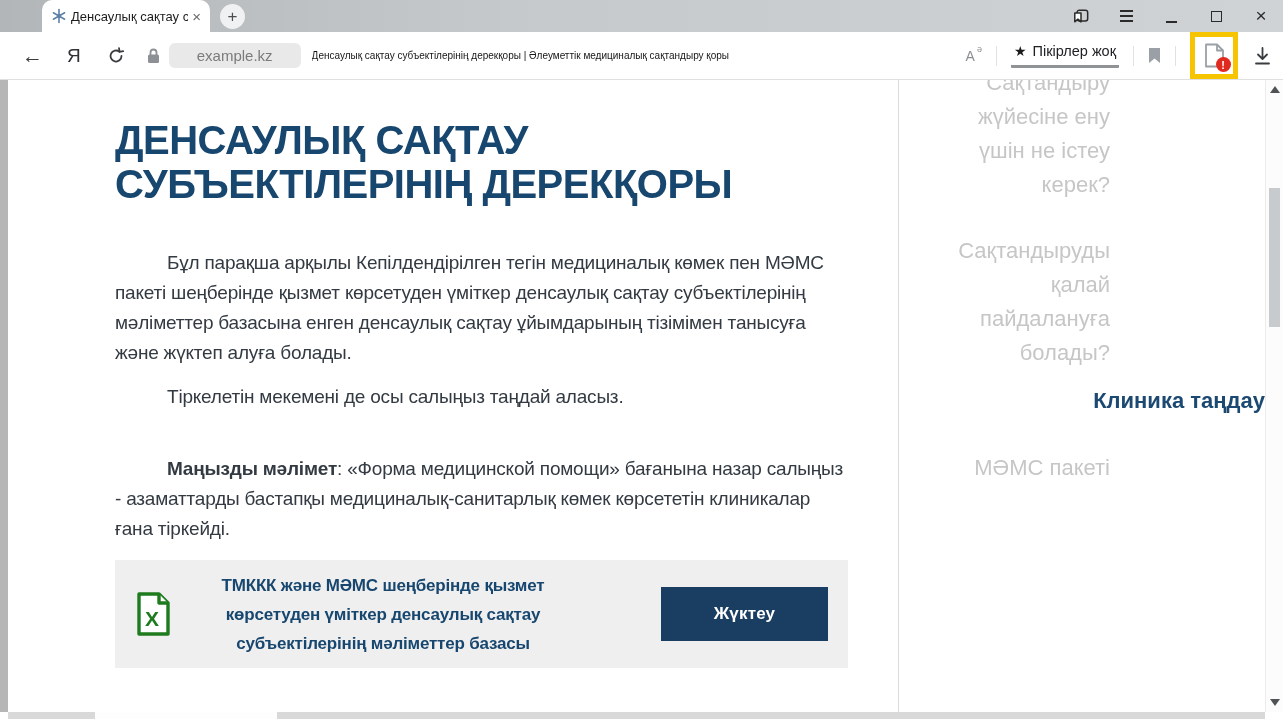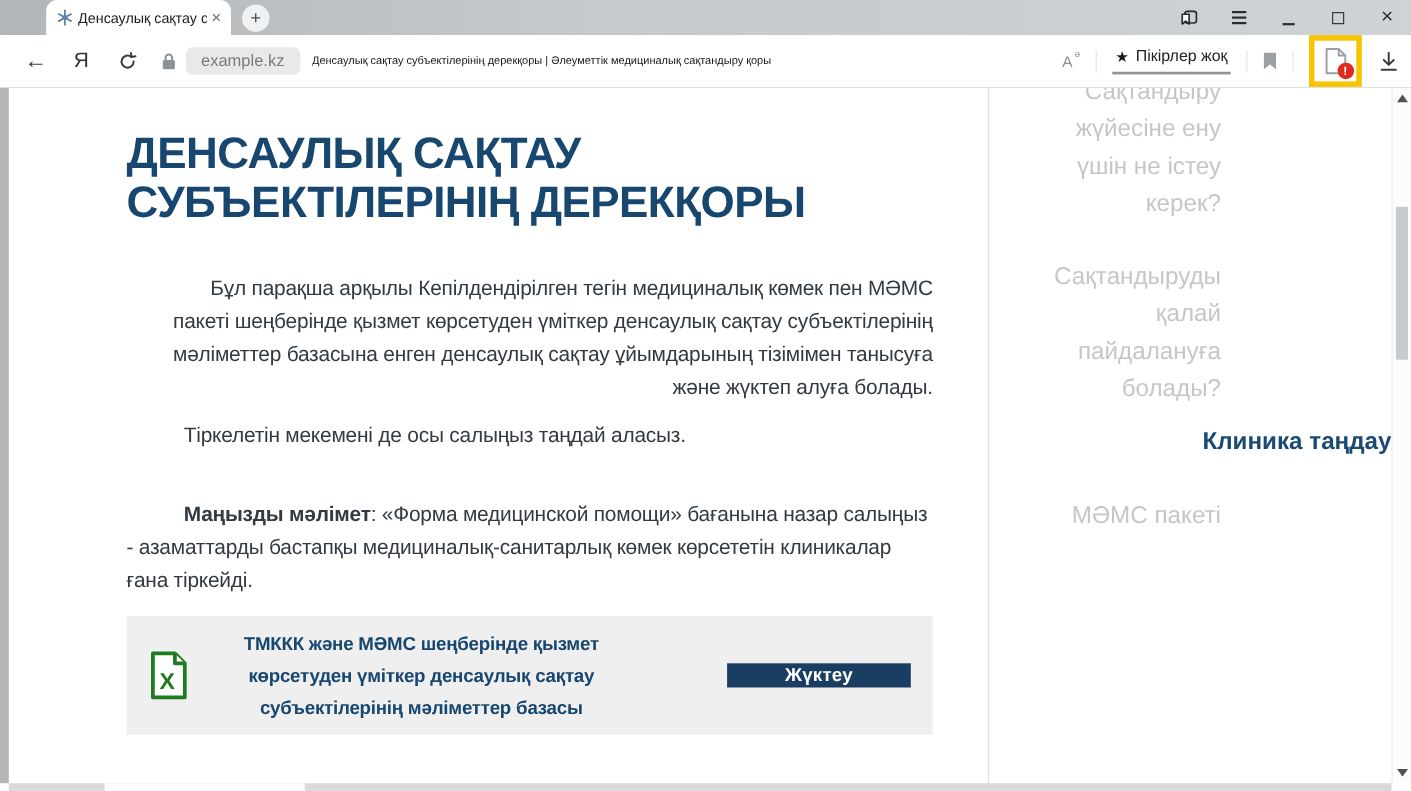--- a/index.html
+++ b/index.html
@@ -24,21 +24,21 @@
 
   
   .toolbar { position:absolute; top:32px; left:0; width:1283px; height:48px; background:#fff;
     border-bottom:1px solid #e0e0e0; display:flex; align-items:center; padding-left:22px; z-index:5; }
   .tb-icon { color:#3f4348; display:flex; align-items:center; justify-content:center; }
   .back { font-size:21px; margin-right:24px; color:#3a3d40; }
   .ya { font-size:19px; color:#2f3134; margin-right:26px; font-weight:normal; }
   .refresh { margin-right:22px; }
   .lock { margin-right:9px; }
   .domain-pill { background:#e9e9e9; color:#7b7b7b; font-size:15px; border-radius:6px;
-    padding:4px 14px; margin-right:11px; white-space:nowrap; }
+    padding:4px 28px; margin-right:11px; white-space:nowrap; }
   .omni-title { font-size:10px; color:#161616; white-space:nowrap; overflow:hidden; flex:1; }
   .tb-right { display:flex; align-items:center; gap:14px; margin-right:12px; }
   .tb-div { width:1px; height:20px; background:#e2e2e2; }
   .translate { color:#8b8f93; font-size:14px; position:relative; padding-right:7px; }
   .translate sup { font-size:9px; position:absolute; top:-4px; right:0; }
   .reviews { display:flex; align-items:center; gap:6px; font-size:14.5px; color:#202124;
     padding:0 3px 6px 3px; border-bottom:3px solid #8f9396; border-radius:0 0 1px 1px; }
   .reviews .star { font-size:14px; color:#1b1b1b; }
   .highlight-box { width:48px; height:47px; border:5px solid #f6c400; display:flex;
     align-items:center; justify-content:center; background:transparent; }
@@ -46,28 +46,28 @@
 
   
   .content { position:absolute; top:80px; left:0; width:1283px; height:639px; background:#fff; overflow:hidden; }
   .left-sliver { position:absolute; left:0; top:0; width:8px; height:632px; background:#b6b6b6; }
   .main { position:absolute; left:8px; top:0; width:890px; height:632px; padding:0 50px 0 107px; overflow:hidden; }
   .vdivider { position:absolute; left:898px; top:0; width:1px; height:632px; background:#dcdcdc; }
 
   h1.page-heading { margin-top:38px; font-size:40px; line-height:44px; font-weight:bold;
     color:#17466f; letter-spacing:-0.5px; white-space:pre-line; }
   .para { font-size:19px; line-height:30px; color:#333a42; text-indent:52px; letter-spacing:-0.2px; }
-  .p1 { margin-top:42px;text-align:right; }
+  .p1 { margin-top:42px; }
   .p2 { margin-top:14px; }
   .p3 { margin-top:42px; }
   .para b { font-weight:bold; }
 
   .dl-box { margin-top:16px; height:108px; background:#efefef; display:flex; align-items:center; padding:0 20px; }
   .dl-text { width:340px; margin-left:42px; font-size:17px; line-height:29px; color:#17466f; font-weight:bold; letter-spacing:-0.2px;text-align:center; }
-  .dl-btn { margin-left:auto; width:167px; height:22px; background:#1a3e61; color:#fff; font-size:17px;
+  .dl-btn { margin-left:auto; width:167px; height:54px; background:#1a3e61; color:#fff; font-size:17px;
     font-weight:bold; display:flex; align-items:center; justify-content:center; letter-spacing:0.2px; }
 
   
   .sidebar { position:absolute; left:899px; top:0; width:366px; height:632px; padding-left:36px; overflow:hidden; }
   .nav-list { margin-top:-14px;text-align:right; }
   .nav-item { width:175px; font-size:22px; line-height:34px; color:#c6c6c6; cursor:pointer; }
   .nav-item.i2 { margin-top:32px; }
   .nav-item.i3 { margin-top:14px; color:#1b4971; font-weight:bold; white-space:nowrap; width:auto; }
   .nav-item.i4 { margin-top:33px; }
 

